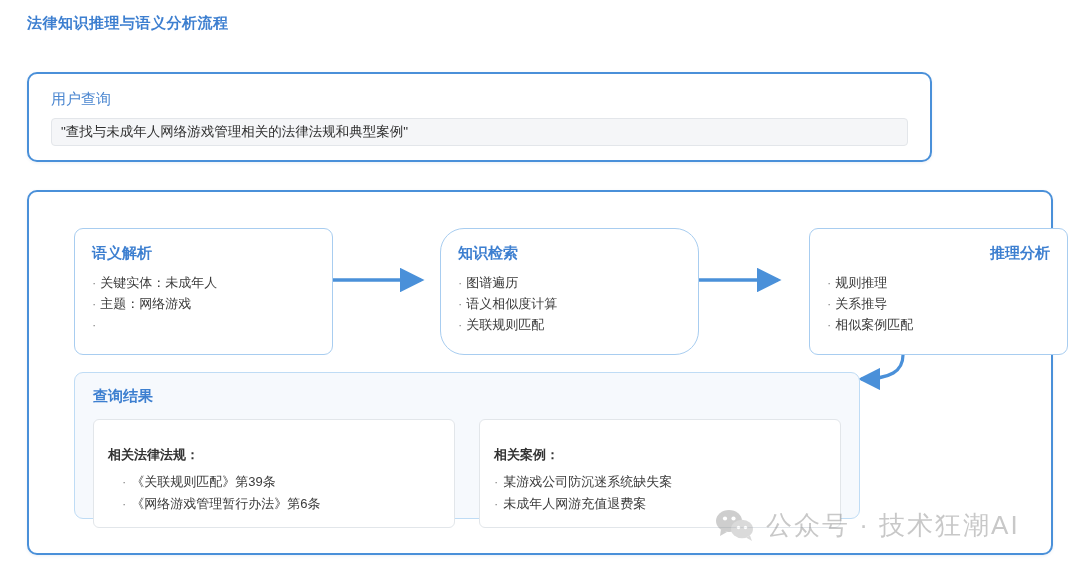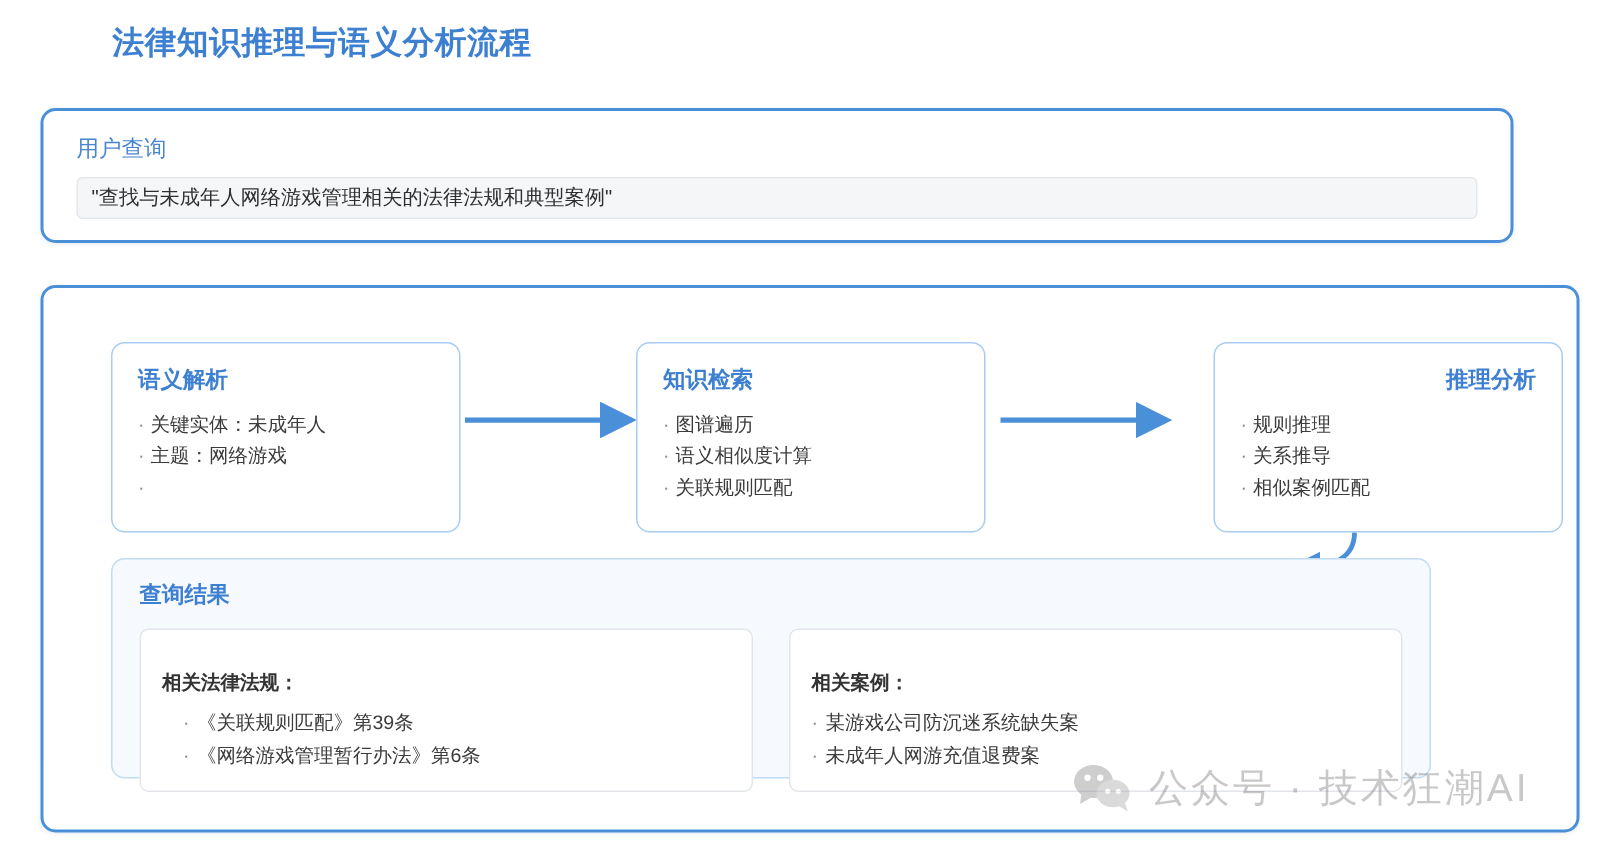--- a/index.html
+++ b/index.html
@@ -13,41 +13,40 @@
     position: relative;
     font-family: "Liberation Sans", "DejaVu Sans", sans-serif;
     overflow: hidden;
   }
 
   
   #page-title {
     position: absolute;
     left: 27px;
     top: 14px;
-    font-size: 21px;
+    font-size: 15px;
     font-weight: bold;
     color: #3d7fd0;
     letter-spacing: 0.5px;
     white-space: nowrap;
-    margin-left: 48px;
   }
 
   
   .panel {
     position: absolute;
     box-sizing: border-box;
     border-radius: 10px;
     background: #ffffff;
   }
 
   
   #query-panel {
     left: 27px;
     top: 72px;
-    width: 982px;
+    width: 905px;
     height: 90px;
     border: 2px solid #4a90d9;
     box-shadow: 0 1px 3px rgba(60,100,160,0.10);
   }
   #query-panel-title {
     position: absolute;
     left: 22px;
     top: 16px;
     font-size: 15px;
     color: #4a86d0;
@@ -85,26 +84,26 @@
   }
 
   
   .stage-box {
     position: absolute;
     box-sizing: border-box;
     background: #ffffff;
     border: 1.5px solid #a8cdf0;
     border-radius: 9px;
     top: 36px;
-    width: 233px;
+    width: 259px;
     height: 127px;
     padding: 15px 17px 0 17px;
   }
   #stage-box-0 { left: 45px; }
-  #stage-box-1 { left: 395px; }
+  #stage-box-1 { left: 411px; border-radius: 24px; }
   #stage-box-2 { left: 780px; text-align: right; }
 
   .stage-title {
     font-size: 15px;
     font-weight: bold;
     color: #3d7fd0;
     margin: 0 0 9px 0;
     white-space: nowrap;
   }
   .stage-item {
@@ -130,21 +129,21 @@
     width: 1026px;
     height: 365px;
     pointer-events: none;
   }
 
   
   #results-panel {
     position: absolute;
     left: 45px;
     top: 180px;
-    width: 880px;
+    width: 786px;
     height: 147px;
     box-sizing: border-box;
     background: #f6f9fd;
     border: 1.5px solid #bfdcf5;
     border-radius: 9px;
     padding: 14px 18px;
   }
   #results-title {
     font-size: 15px;
     font-weight: bold;

